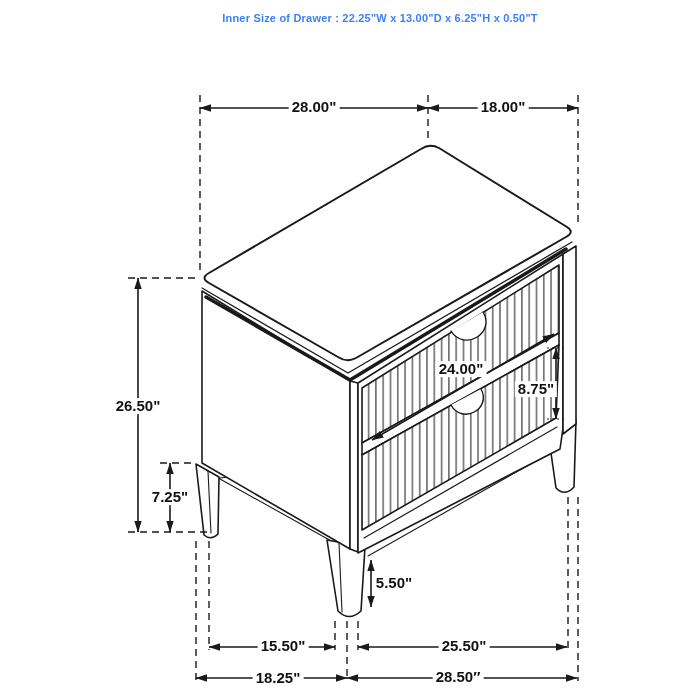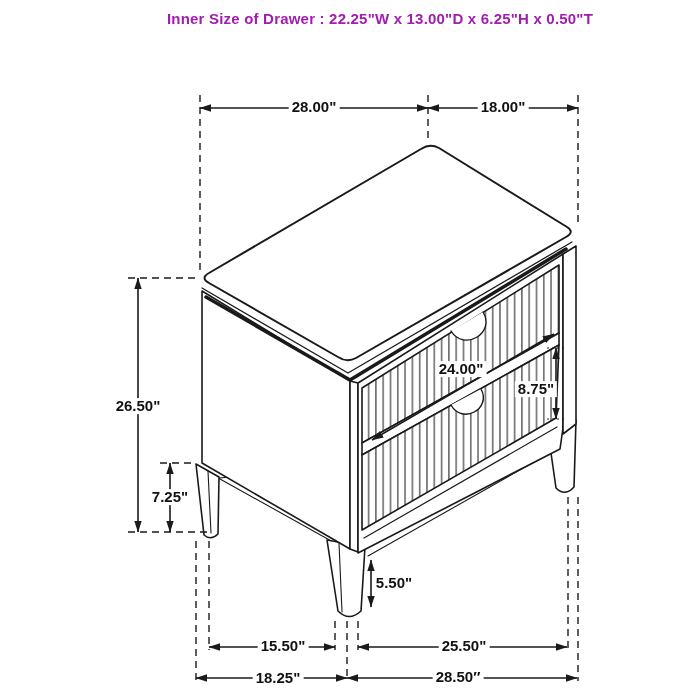--- a/index.html
+++ b/index.html
@@ -1,20 +1,20 @@
 <!DOCTYPE html>
 <html><head>
 <meta charset="utf-8">
 <style>
   html,body{margin:0;padding:0;background:#fff;}
   #stage{position:relative;width:700px;height:700px;background:#ffffff;overflow:hidden;
          font-family:"Liberation Sans", sans-serif;}
   #stage svg{position:absolute;left:0;top:0;}
-  .title{position:absolute;transform:translate(-50%,-50%);font-size:15px;font-weight:bold;
-         color:#a21caf;white-space:nowrap;letter-spacing:0.2px;}
+  .title{position:absolute;transform:translate(-50%,-50%);font-size:11px;font-weight:bold;
+         color:#3b82f6;white-space:nowrap;letter-spacing:0.2px;}
   .dim{position:absolute;transform:translate(-50%,-50%);font-size:15px;font-weight:bold;
        color:#111;background:#ffffff;padding:0 3px;white-space:nowrap;line-height:1.05;}
 </style>
 </head>
 <body>
 
 <div id="stage">
 
   <svg width="700" height="700" viewBox="0 0 700 700">
     <defs>

